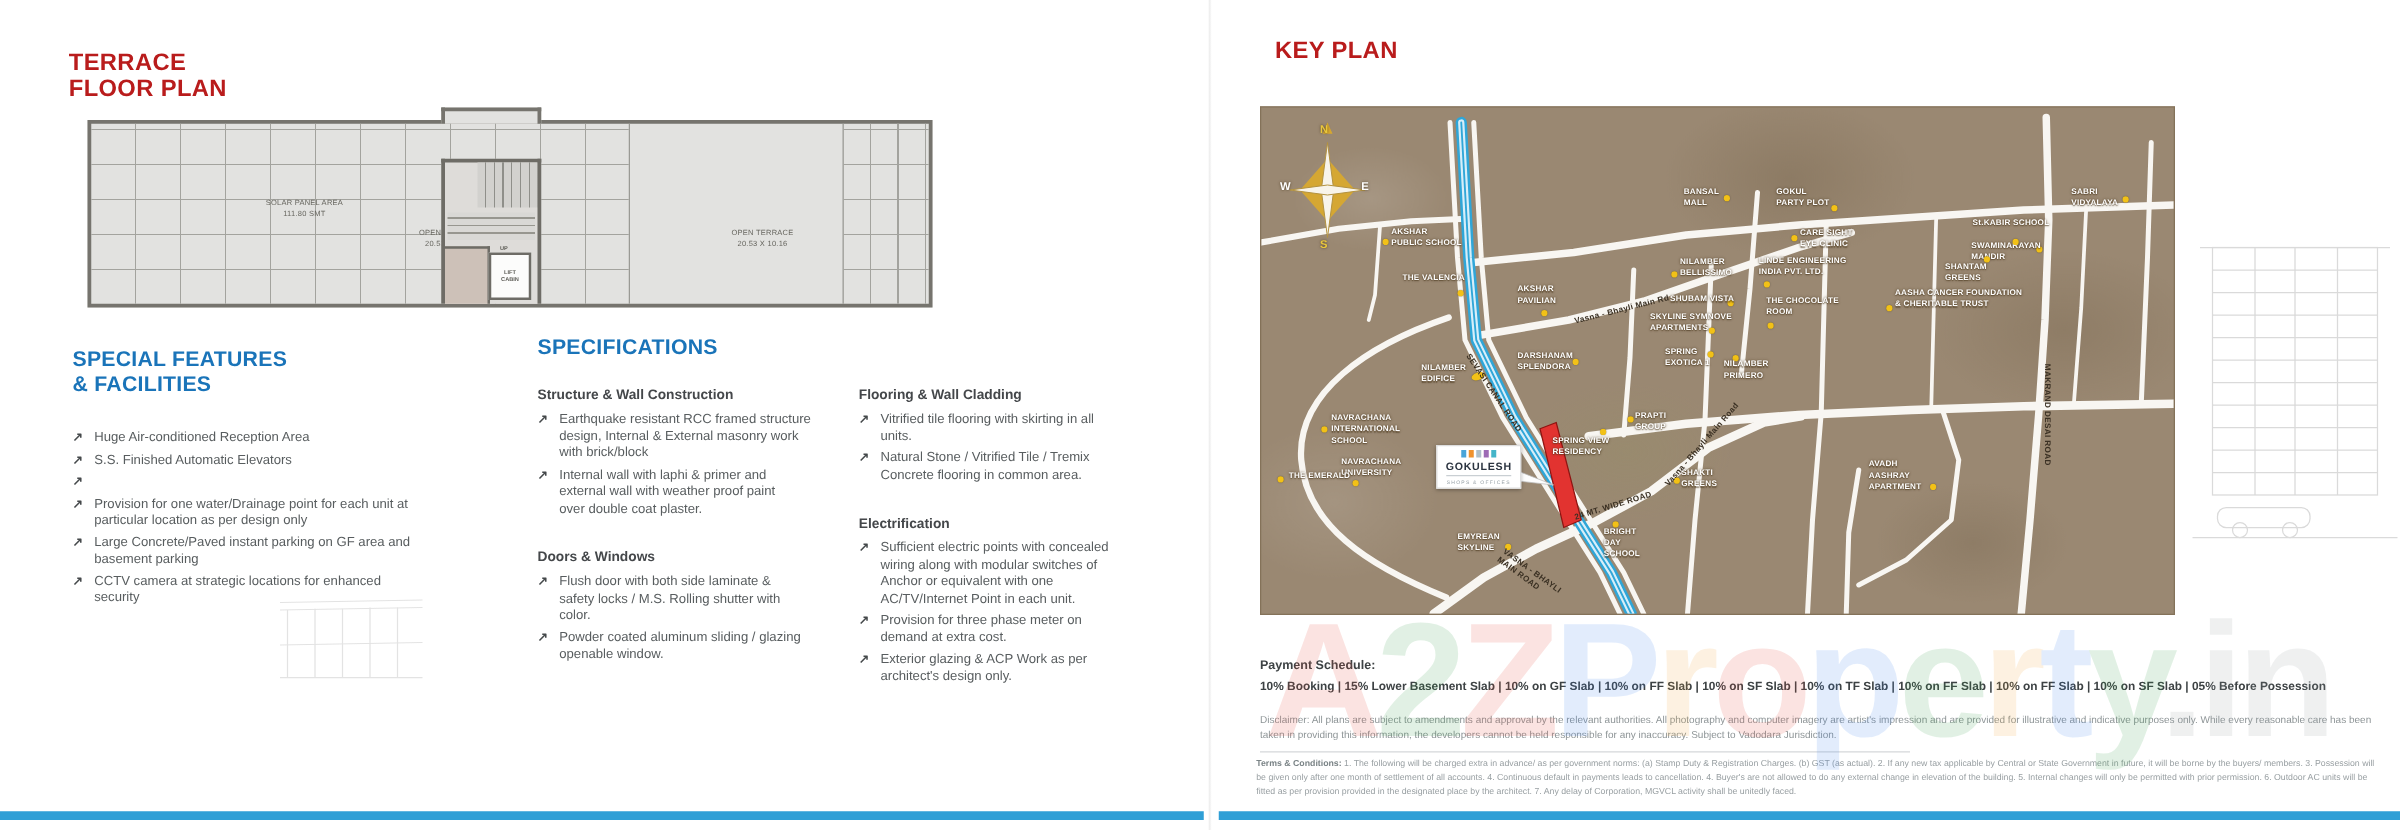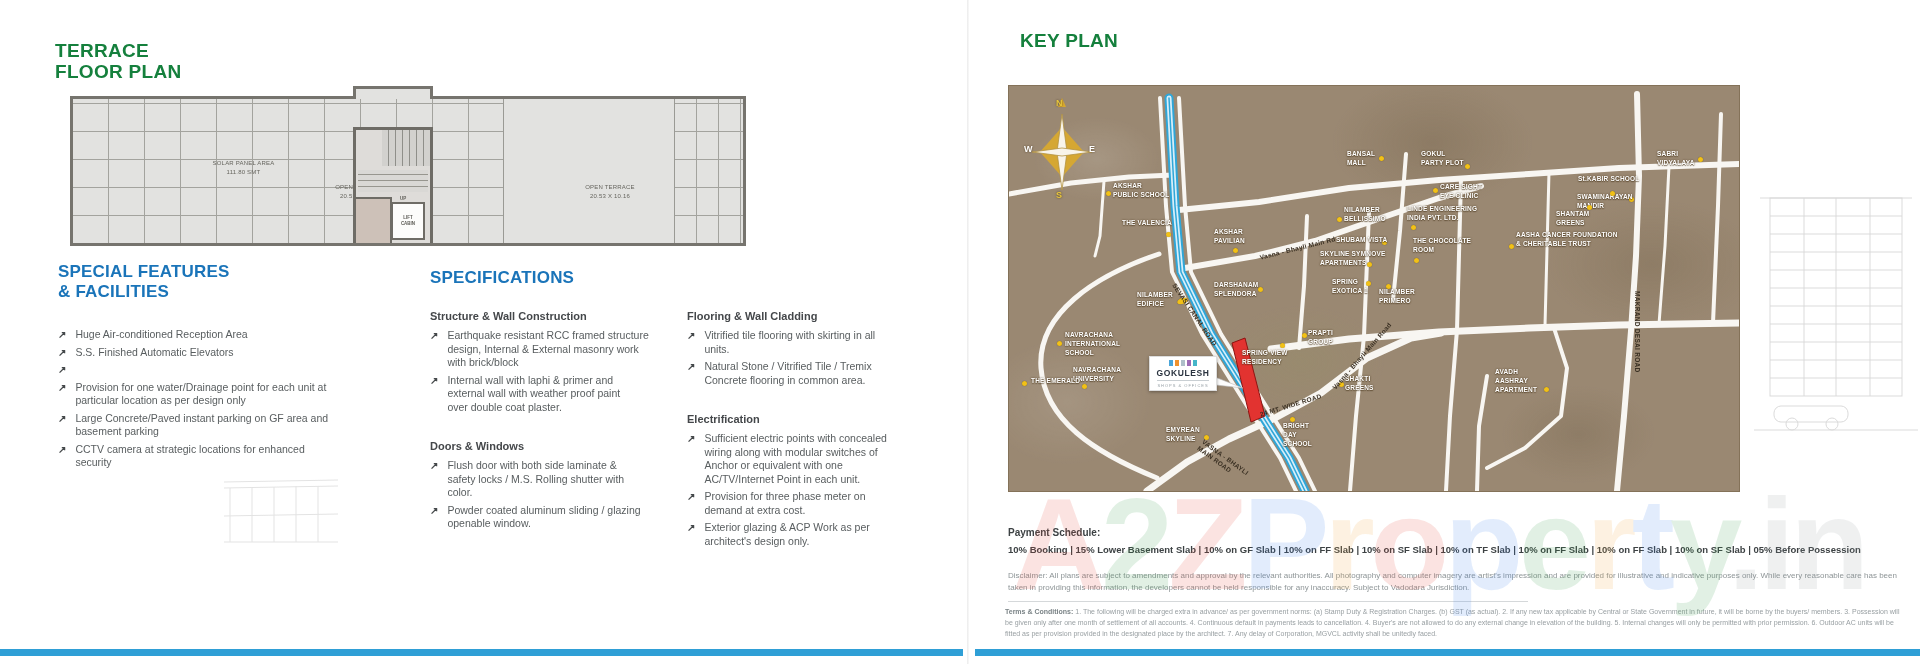--- a/index.html
+++ b/index.html
@@ -1,19 +1,19 @@
 <!DOCTYPE html>
 <html><head>
 <meta charset="utf-8">
 <style>
   html,body{margin:0;padding:0}
   body{width:1920px;height:664px;position:relative;background:#ffffff;overflow:hidden;
        font-family:"Liberation Sans",sans-serif;-webkit-font-smoothing:antialiased}
   .abs{position:absolute}
-  .page-title{color:#15803d;font-size:19px;font-weight:700;line-height:21px;letter-spacing:.3px}
+  .page-title{color:#b91c1c;font-size:19px;font-weight:700;line-height:21px;letter-spacing:.3px}
   .sec-title{color:#1a74b9;font-size:17px;font-weight:700;line-height:20px;letter-spacing:.2px}
 
   
   .plan{left:70px;top:96px;width:670px;height:144px;background:#e2e2e0;border:3px solid #76746e}
   .bump{position:absolute;left:280px;top:-13px;width:80px;height:13px;background:#e2e2e0;
         border:3px solid #76746e;border-bottom:none;box-sizing:border-box}
   .gridL{position:absolute;left:0;top:0;width:430px;height:100%;border-right:1px solid #9a9a95;
     background-image:repeating-linear-gradient(90deg,transparent 0 35px,#a3a39e 35px 36px),
                      repeating-linear-gradient(0deg,transparent 0 27px,#a3a39e 27px 28px)}
   .gridR{position:absolute;right:0;top:0;width:68px;height:100%;border-left:1px solid #9a9a95;
@@ -114,21 +114,21 @@
       <div class="stairs2"></div>
       <div class="room"></div>
       <div class="up">UP</div>
       <div class="lift">
         <span>LIFT
 CABIN</span>
       </div>
     </div>
   </div>
 
-  <div class="abs" style="left:58px;top:262px;width:340px">
+  <div class="abs" style="left:58px;top:278px;width:340px">
     <div class="sec-title">
       <div>SPECIAL FEATURES</div>
       <div>&amp; FACILITIES</div>
     </div>
     <div style="margin-top:26px">
         <div class="feat-item"><span class="arrow">↗</span><span>Huge Air-conditioned Reception Area</span></div>
         <div class="feat-item"><span class="arrow">↗</span><span>S.S. Finished Automatic Elevators</span></div>
         <div class="feat-item"><span class="arrow">↗</span></div>
         <div class="feat-item"><span class="arrow">↗</span><span>Provision for one water/Drainage point for each unit at
 particular location as per design only</span></div>

